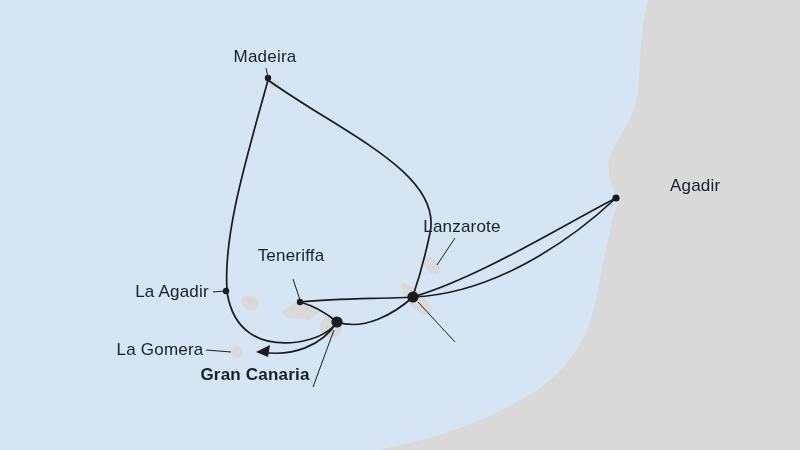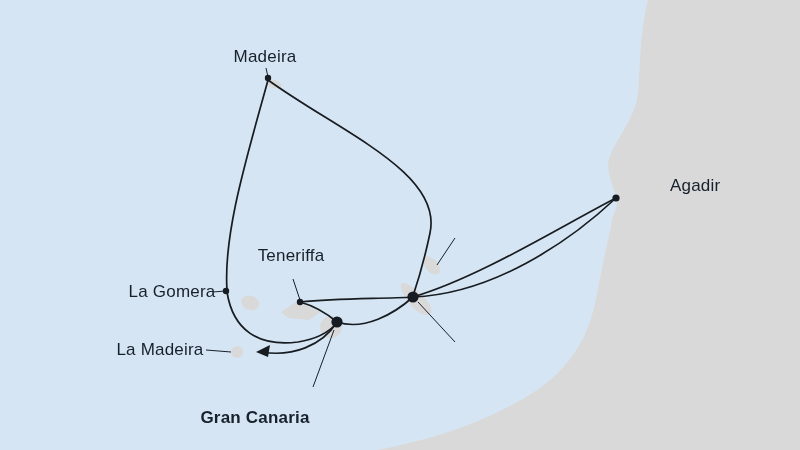--- a/index.html
+++ b/index.html
@@ -85,25 +85,26 @@
       <circle cx="616" cy="198" r="3.6"></circle>
       <circle cx="226" cy="291" r="3.2"></circle>
       <circle cx="300" cy="302" r="3.2"></circle>
       <circle cx="337" cy="322" r="5.6"></circle>
       <circle cx="413" cy="297" r="5.6"></circle>
     </g>
   </svg>
 
   <div class="port-label" style="left:265px;top:57px;">Madeira</div>
 
+  <div class="port-label" style="left:462px;top:227px;">Lanzarote</div>
 
   <div class="port-label left-anchor" style="left:633px;top:186px;margin-left:37px;">Agadir</div>
 
   <div class="port-label" style="left:291px;top:256px;">Teneriffa</div>
 
-  <div class="port-label" style="left:172px;top:292px;">La Gomera</div>
+  <div class="port-label" style="left:172px;top:292px;">La Agadir</div>
 
-  <div class="port-label" style="left:160px;top:350px;">La Madeira</div>
+  <div class="port-label" style="left:160px;top:350px;">La Gomera</div>
 
-  <div class="port-label bold" style="left:255px;top:418px;">Gran Canaria</div>
+  <div class="port-label bold" style="left:255px;top:375px;">Gran Canaria</div>
 
 
 </div>
 
 </body></html>

